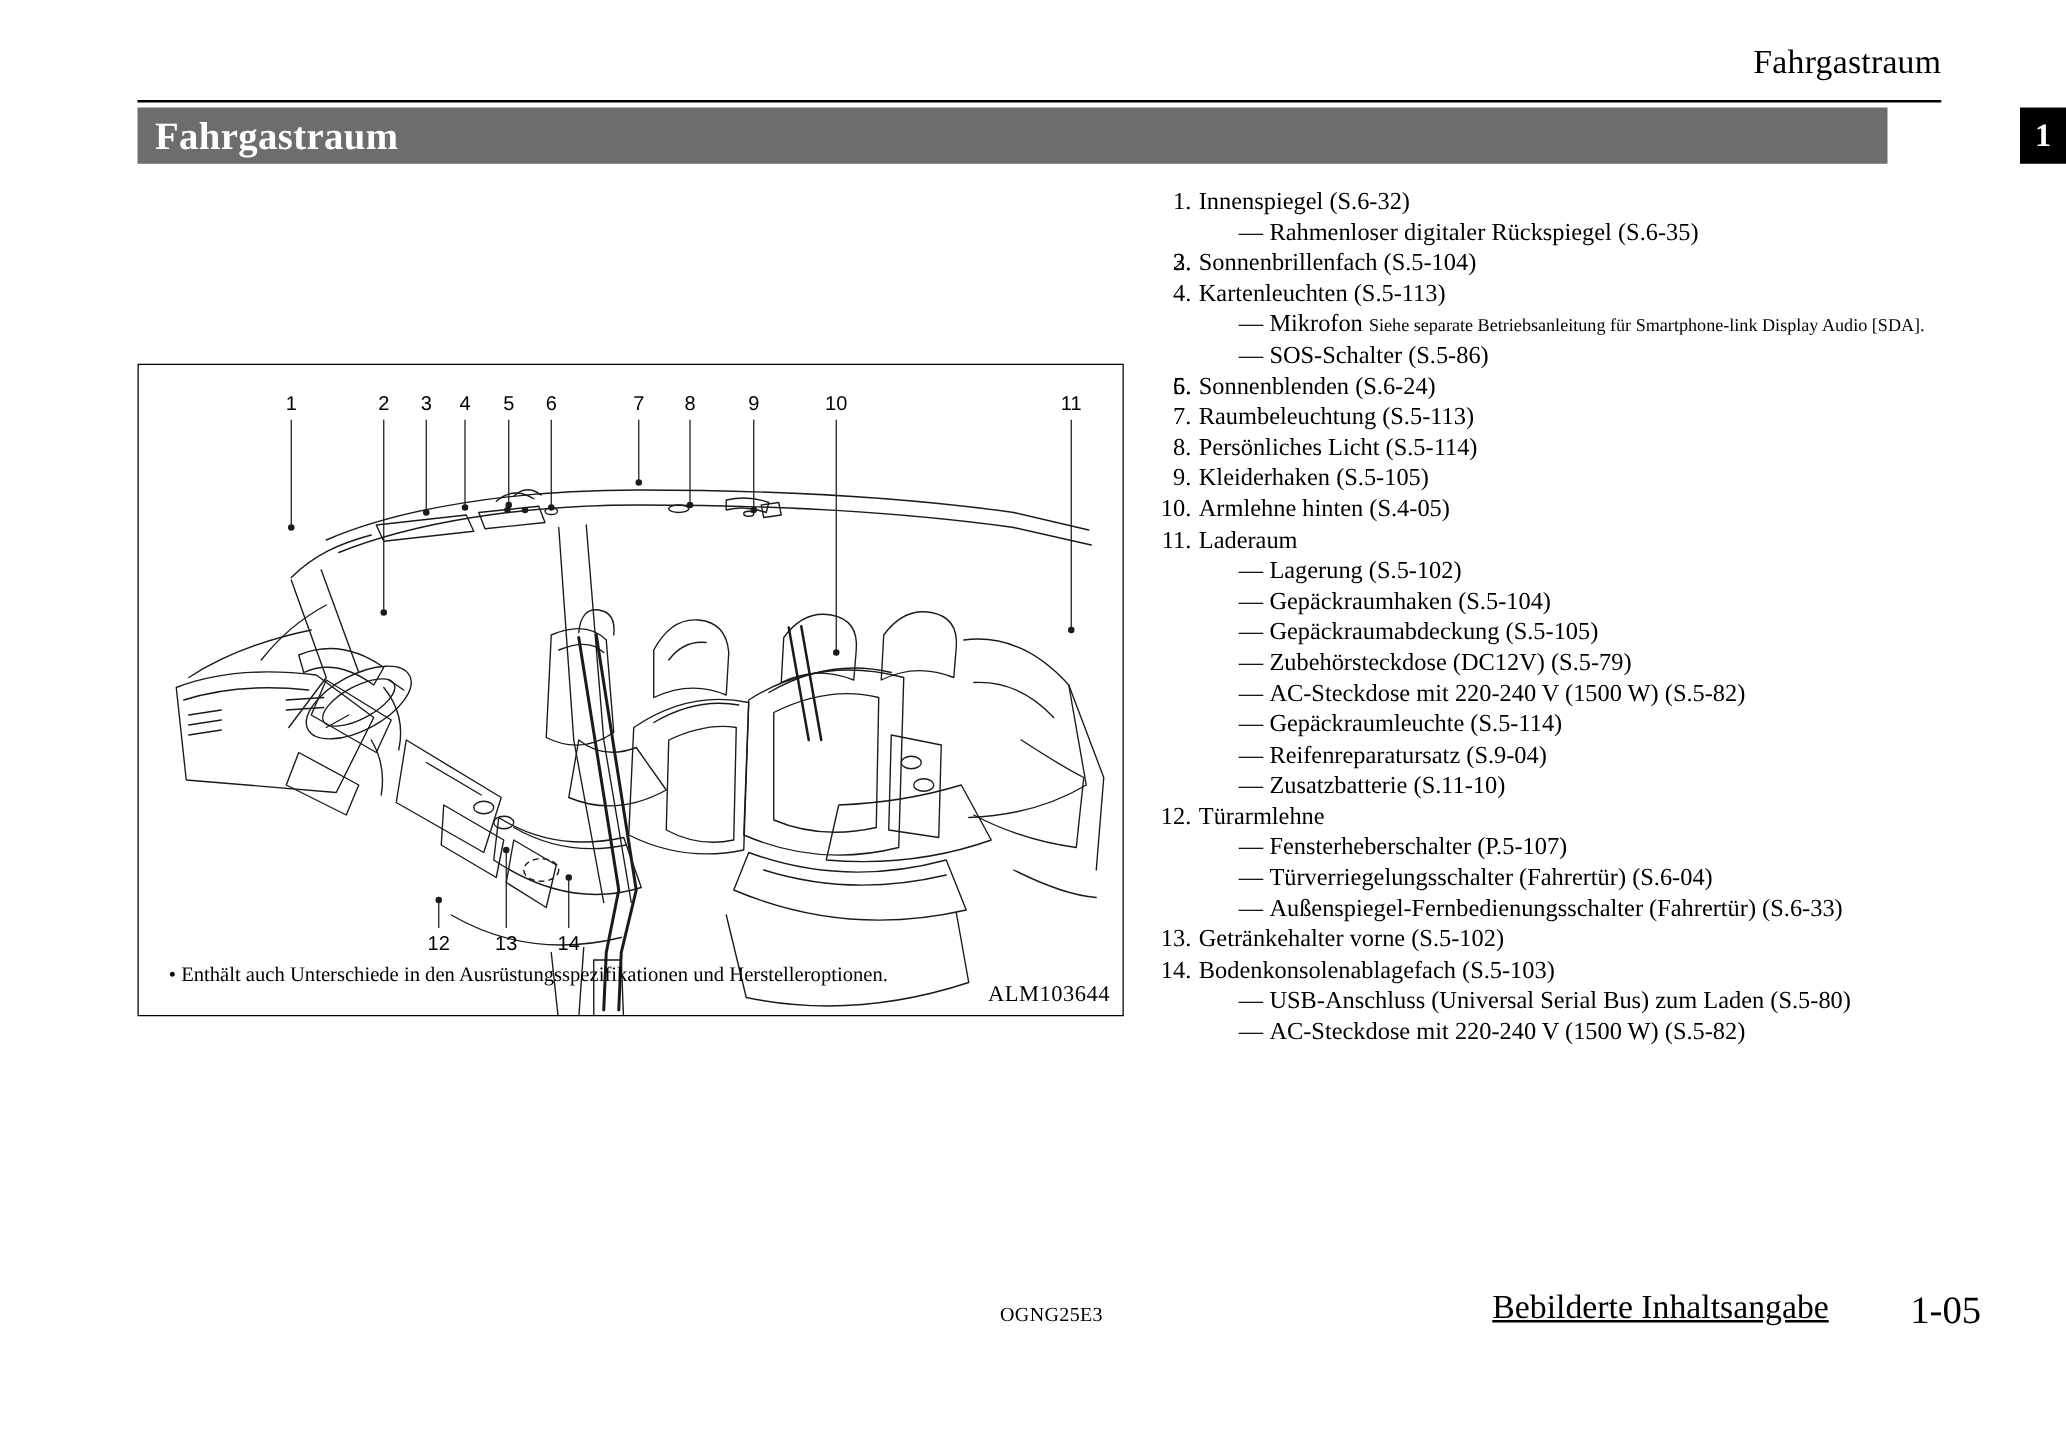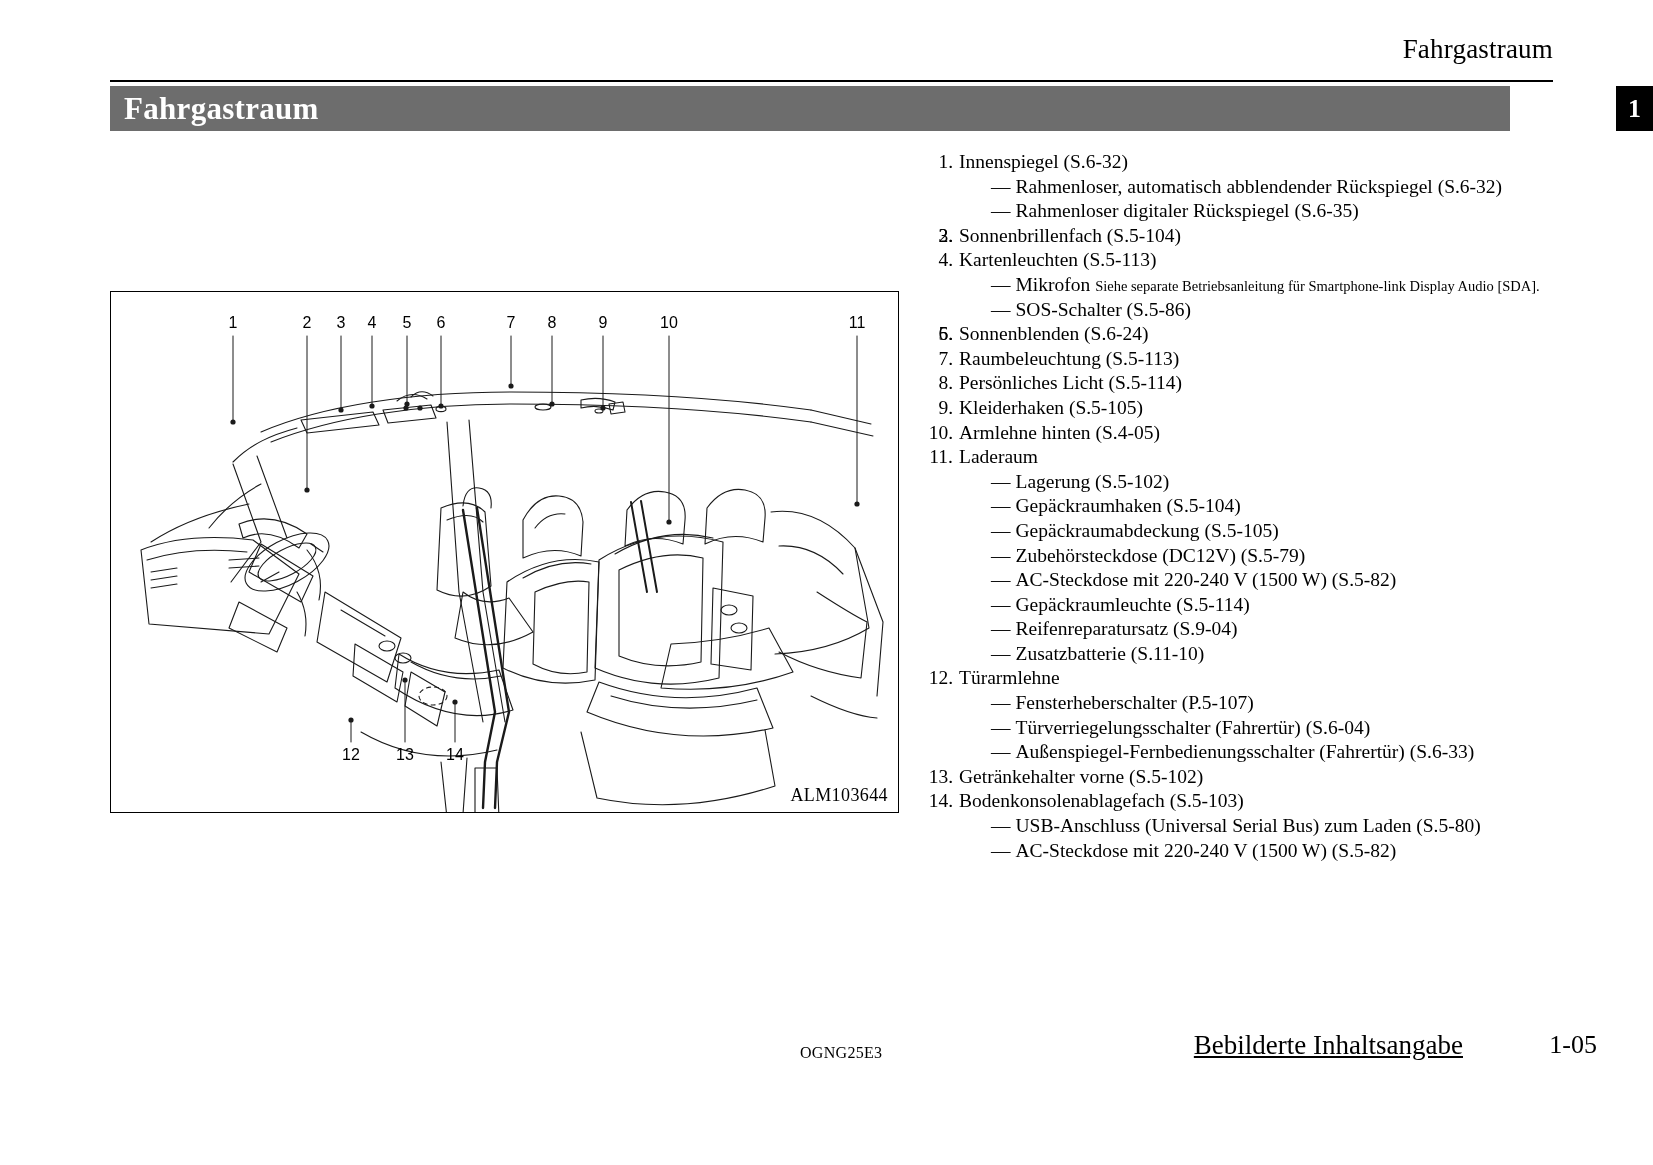--- a/index.html
+++ b/index.html
@@ -109,22 +109,22 @@
     letter-spacing:.3px;
   }
   .footer-title{
     position:absolute;
     right:190px; top:1030px;
     font-size:27px;
     text-decoration:underline;
   }
   .footer-page{
     position:absolute;
-    right:56px; top:1030px;
-    font-size:26px;
+    right:68px; top:1030px;
+    font-size:31px;
   }
 </style>
 </head>
 <body>
 
 <div class="page">
 
   <div class="running-head">Fahrgastraum</div>
   <div class="rule-top"></div>
 
@@ -278,25 +278,26 @@
         <text x="441" y="36">8</text>
         <text x="492" y="36">9</text>
         <text x="558" y="36">10</text>
         <text x="746" y="36">11</text>
         <text x="240" y="468">12</text>
         <text x="294" y="468">13</text>
         <text x="344" y="468">14</text>
       </g>
     </svg>
 
+    <div class="fig-note">• Enthält auch Unterschiede in den Ausrüstungsspezifikationen und Herstelleroptionen.</div>
     <div class="fig-code">ALM103644</div>
   </div>
 
   <div class="list" id="legend-list">
-      <div class="item"><span class="num">1.</span><span>Innenspiegel (S.6-32)</span><div class="sub"><span class="dash">—</span><span>Rahmenloser, automatisch abblendender Rückspiegel (S.6-32)</span></div><div class="sub"><span class="dash">—</span><span>Rahmenloser digitaler Rückspiegel (S.6-35)</span></div></div>
+      <div class="item"><span class="num">1.</span><span>Innenspiegel (S.6-32)</span><div class="sub"><span class="dash">—</span><span>Rahmenloser digitaler Rückspiegel (S.6-35)</span></div></div>
       <div class="item"><span class="num">2.</span></div>
       <div class="item"><span class="num">3.</span><span>Sonnenbrillenfach (S.5-104)</span></div>
       <div class="item"><span class="num">4.</span><span>Kartenleuchten (S.5-113)</span><div class="sub"><span class="dash">—</span><span>Mikrofon</span> <span class="note-inline">Siehe separate Betriebsanleitung für Smartphone-link Display Audio [SDA].</span></div><div class="sub"><span class="dash">—</span><span>SOS-Schalter (S.5-86)</span></div></div>
       <div class="item"><span class="num">5.</span></div>
       <div class="item"><span class="num">6.</span><span>Sonnenblenden (S.6-24)</span></div>
       <div class="item"><span class="num">7.</span><span>Raumbeleuchtung (S.5-113)</span></div>
       <div class="item"><span class="num">8.</span><span>Persönliches Licht (S.5-114)</span></div>
       <div class="item"><span class="num">9.</span><span>Kleiderhaken (S.5-105)</span></div>
       <div class="item"><span class="num">10.</span><span>Armlehne hinten (S.4-05)</span></div>
       <div class="item"><span class="num">11.</span><span>Laderaum</span><div class="sub"><span class="dash">—</span><span>Lagerung (S.5-102)</span></div><div class="sub"><span class="dash">—</span><span>Gepäckraumhaken (S.5-104)</span></div><div class="sub"><span class="dash">—</span><span>Gepäckraumabdeckung (S.5-105)</span></div><div class="sub"><span class="dash">—</span><span>Zubehörsteckdose (DC12V) (S.5-79)</span></div><div class="sub"><span class="dash">—</span><span>AC-Steckdose mit 220-240 V (1500 W) (S.5-82)</span></div><div class="sub"><span class="dash">—</span><span>Gepäckraumleuchte (S.5-114)</span></div><div class="sub"><span class="dash">—</span><span>Reifenreparatursatz (S.9-04)</span></div><div class="sub"><span class="dash">—</span><span>Zusatzbatterie (S.11-10)</span></div></div>

